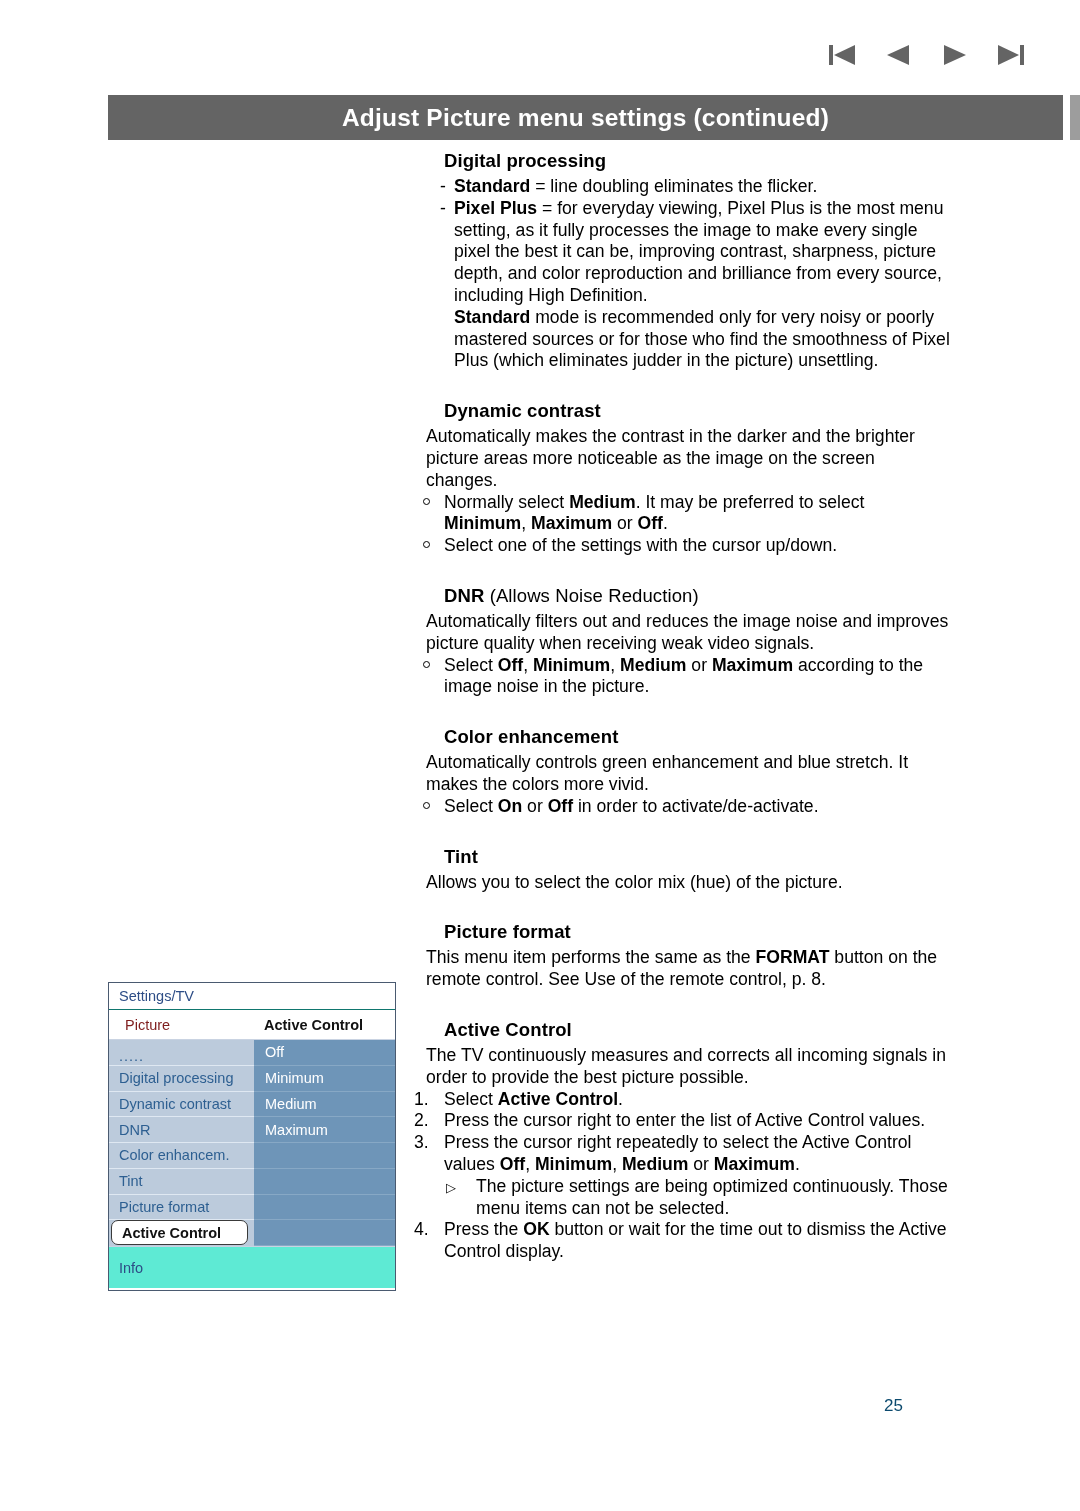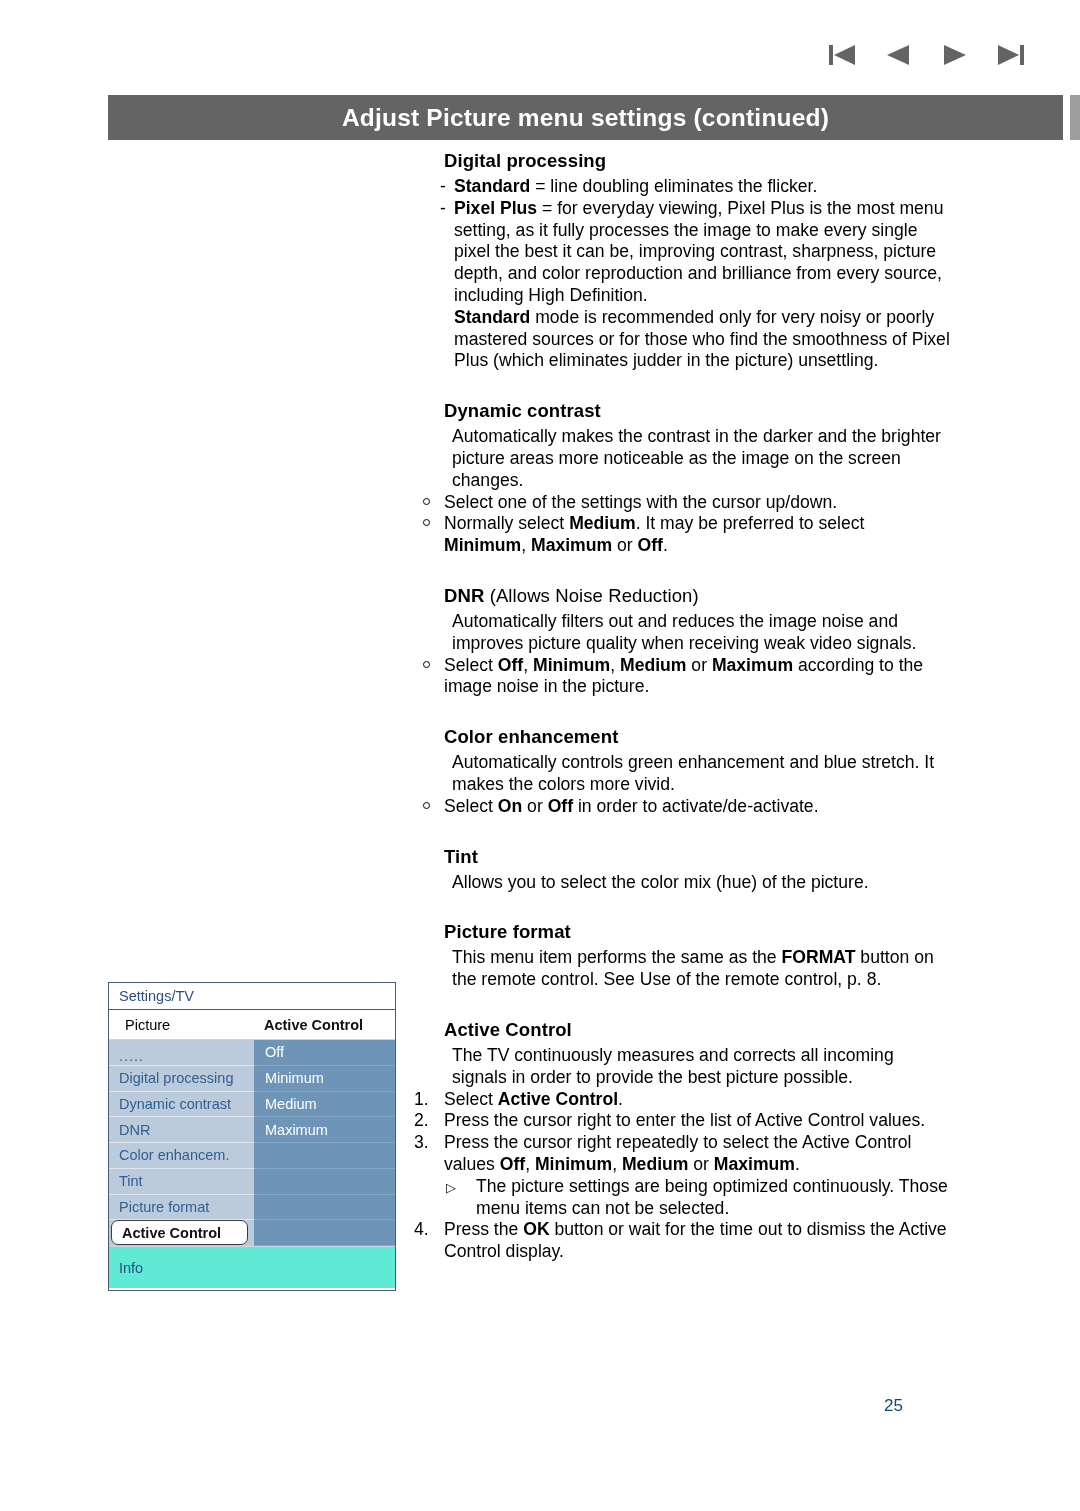--- a/index.html
+++ b/index.html
@@ -81,21 +81,21 @@
     font-weight: bold;
     margin: 0 0 4px 34px;
     letter-spacing: 0.1px;
   }
   .sec-title.space-above { margin-top: 28px; }
   .sec-title .reg { font-weight: normal; }
 
   .para {
     font-size: 17.6px;
     line-height: 21.8px;
-    margin: 0 0 0 42px;
+    margin: 0 0 0 16px;
   }
 
   
   .dash-list { margin: 0 0 0 30px; }
   .dash-item {
     position: relative;
     padding-left: 14px;
     font-size: 17.6px;
     line-height: 21.8px;
   }
@@ -181,21 +181,21 @@
     height: 30px;
     display: flex;
     box-sizing: border-box;
     border-bottom: 1px solid #c9d3e2;
   }
   .tv-headrow .left {
     width: 145px;
     display: flex;
     align-items: center;
     padding-left: 16px;
-    color: #000000;
+    color: #7f1d1d;
     box-sizing: border-box;
   }
   .tv-headrow .right {
     flex: 1;
     display: flex;
     align-items: center;
     padding-left: 10px;
     color: #111;
     font-weight: bold;
     box-sizing: border-box;
@@ -307,24 +307,24 @@
     </div>
     <div class="dash-item">
       <span class="dash">-</span><b>Pixel Plus</b><span> = for everyday viewing, Pixel Plus is the most menu setting, as it fully processes the image to make every single pixel the best it can be, improving contrast, sharpness, picture depth, and color reproduction and brilliance from every source, including High Definition.</span>
       <span class="cont"><b>Standard</b><span> mode is recommended only for very noisy or poorly mastered sources or for those who find the smoothness of Pixel Plus (which eliminates judder in the picture) unsettling.</span></span>
     </div>
   </div>
 
   <div class="sec-title space-above">Dynamic contrast</div>
   <div class="para">Automatically makes the contrast in the darker and the brighter picture areas more noticeable as the image on the screen changes.</div>
   <div class="bullet-item">
+    <span class="circ"></span><span>Normally select </span><b>Medium</b><span>. It may be preferred to select </span><b>Minimum</b><span>, </span><b>Maximum</b><span> or </span><b>Off</b><span>.</span>
+  </div>
+  <div class="bullet-item">
     <span class="circ"></span><span>Select one of the settings with the cursor up/down.</span>
-  </div>
-  <div class="bullet-item">
-    <span class="circ"></span><span>Normally select </span><b>Medium</b><span>. It may be preferred to select </span><b>Minimum</b><span>, </span><b>Maximum</b><span> or </span><b>Off</b><span>.</span>
   </div>
 
   <div class="sec-title space-above"><span>DNR</span><span class="reg"> (Allows Noise Reduction)</span></div>
   <div class="para">Automatically filters out and reduces the image noise and improves picture quality when receiving weak video signals.</div>
   <div class="bullet-item">
     <span class="circ"></span><span>Select </span><b>Off</b><span>, </span><b>Minimum</b><span>, </span><b>Medium</b><span> or </span><b>Maximum</b><span> according to the image noise in the picture.</span>
   </div>
 
   <div class="sec-title space-above">Color enhancement</div>
   <div class="para">Automatically controls green enhancement and blue stretch. It makes the colors more vivid.</div>

